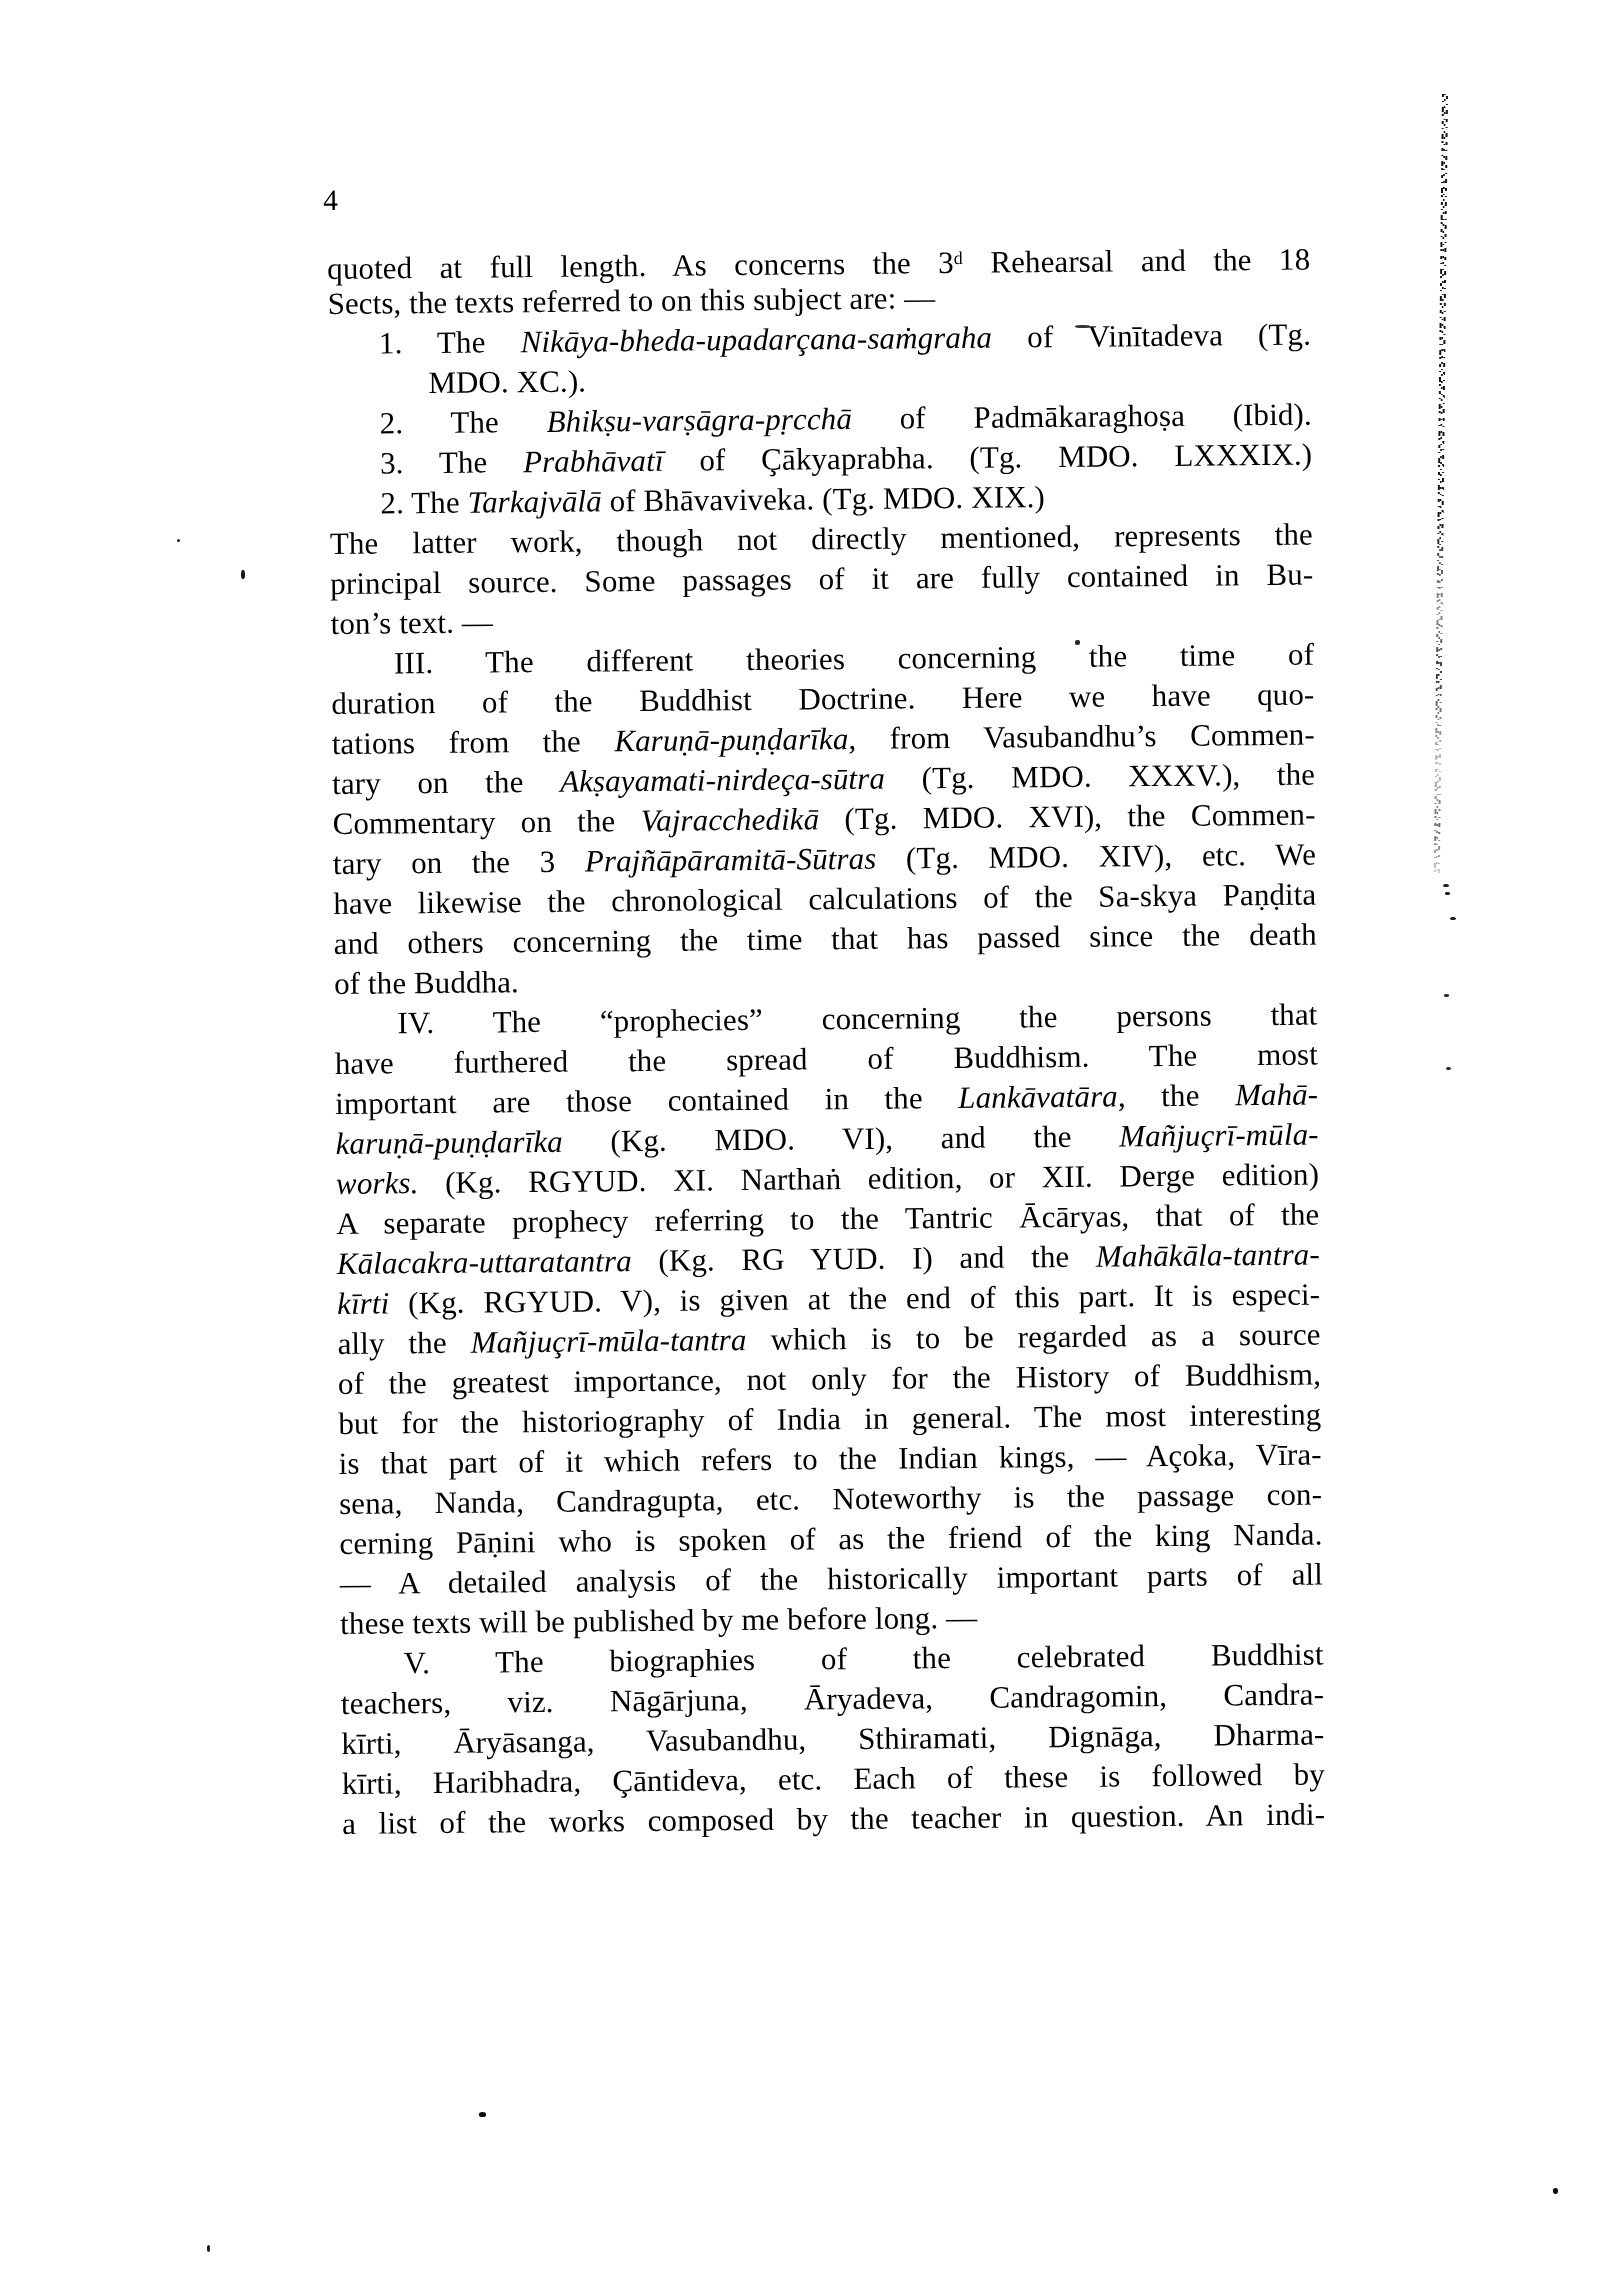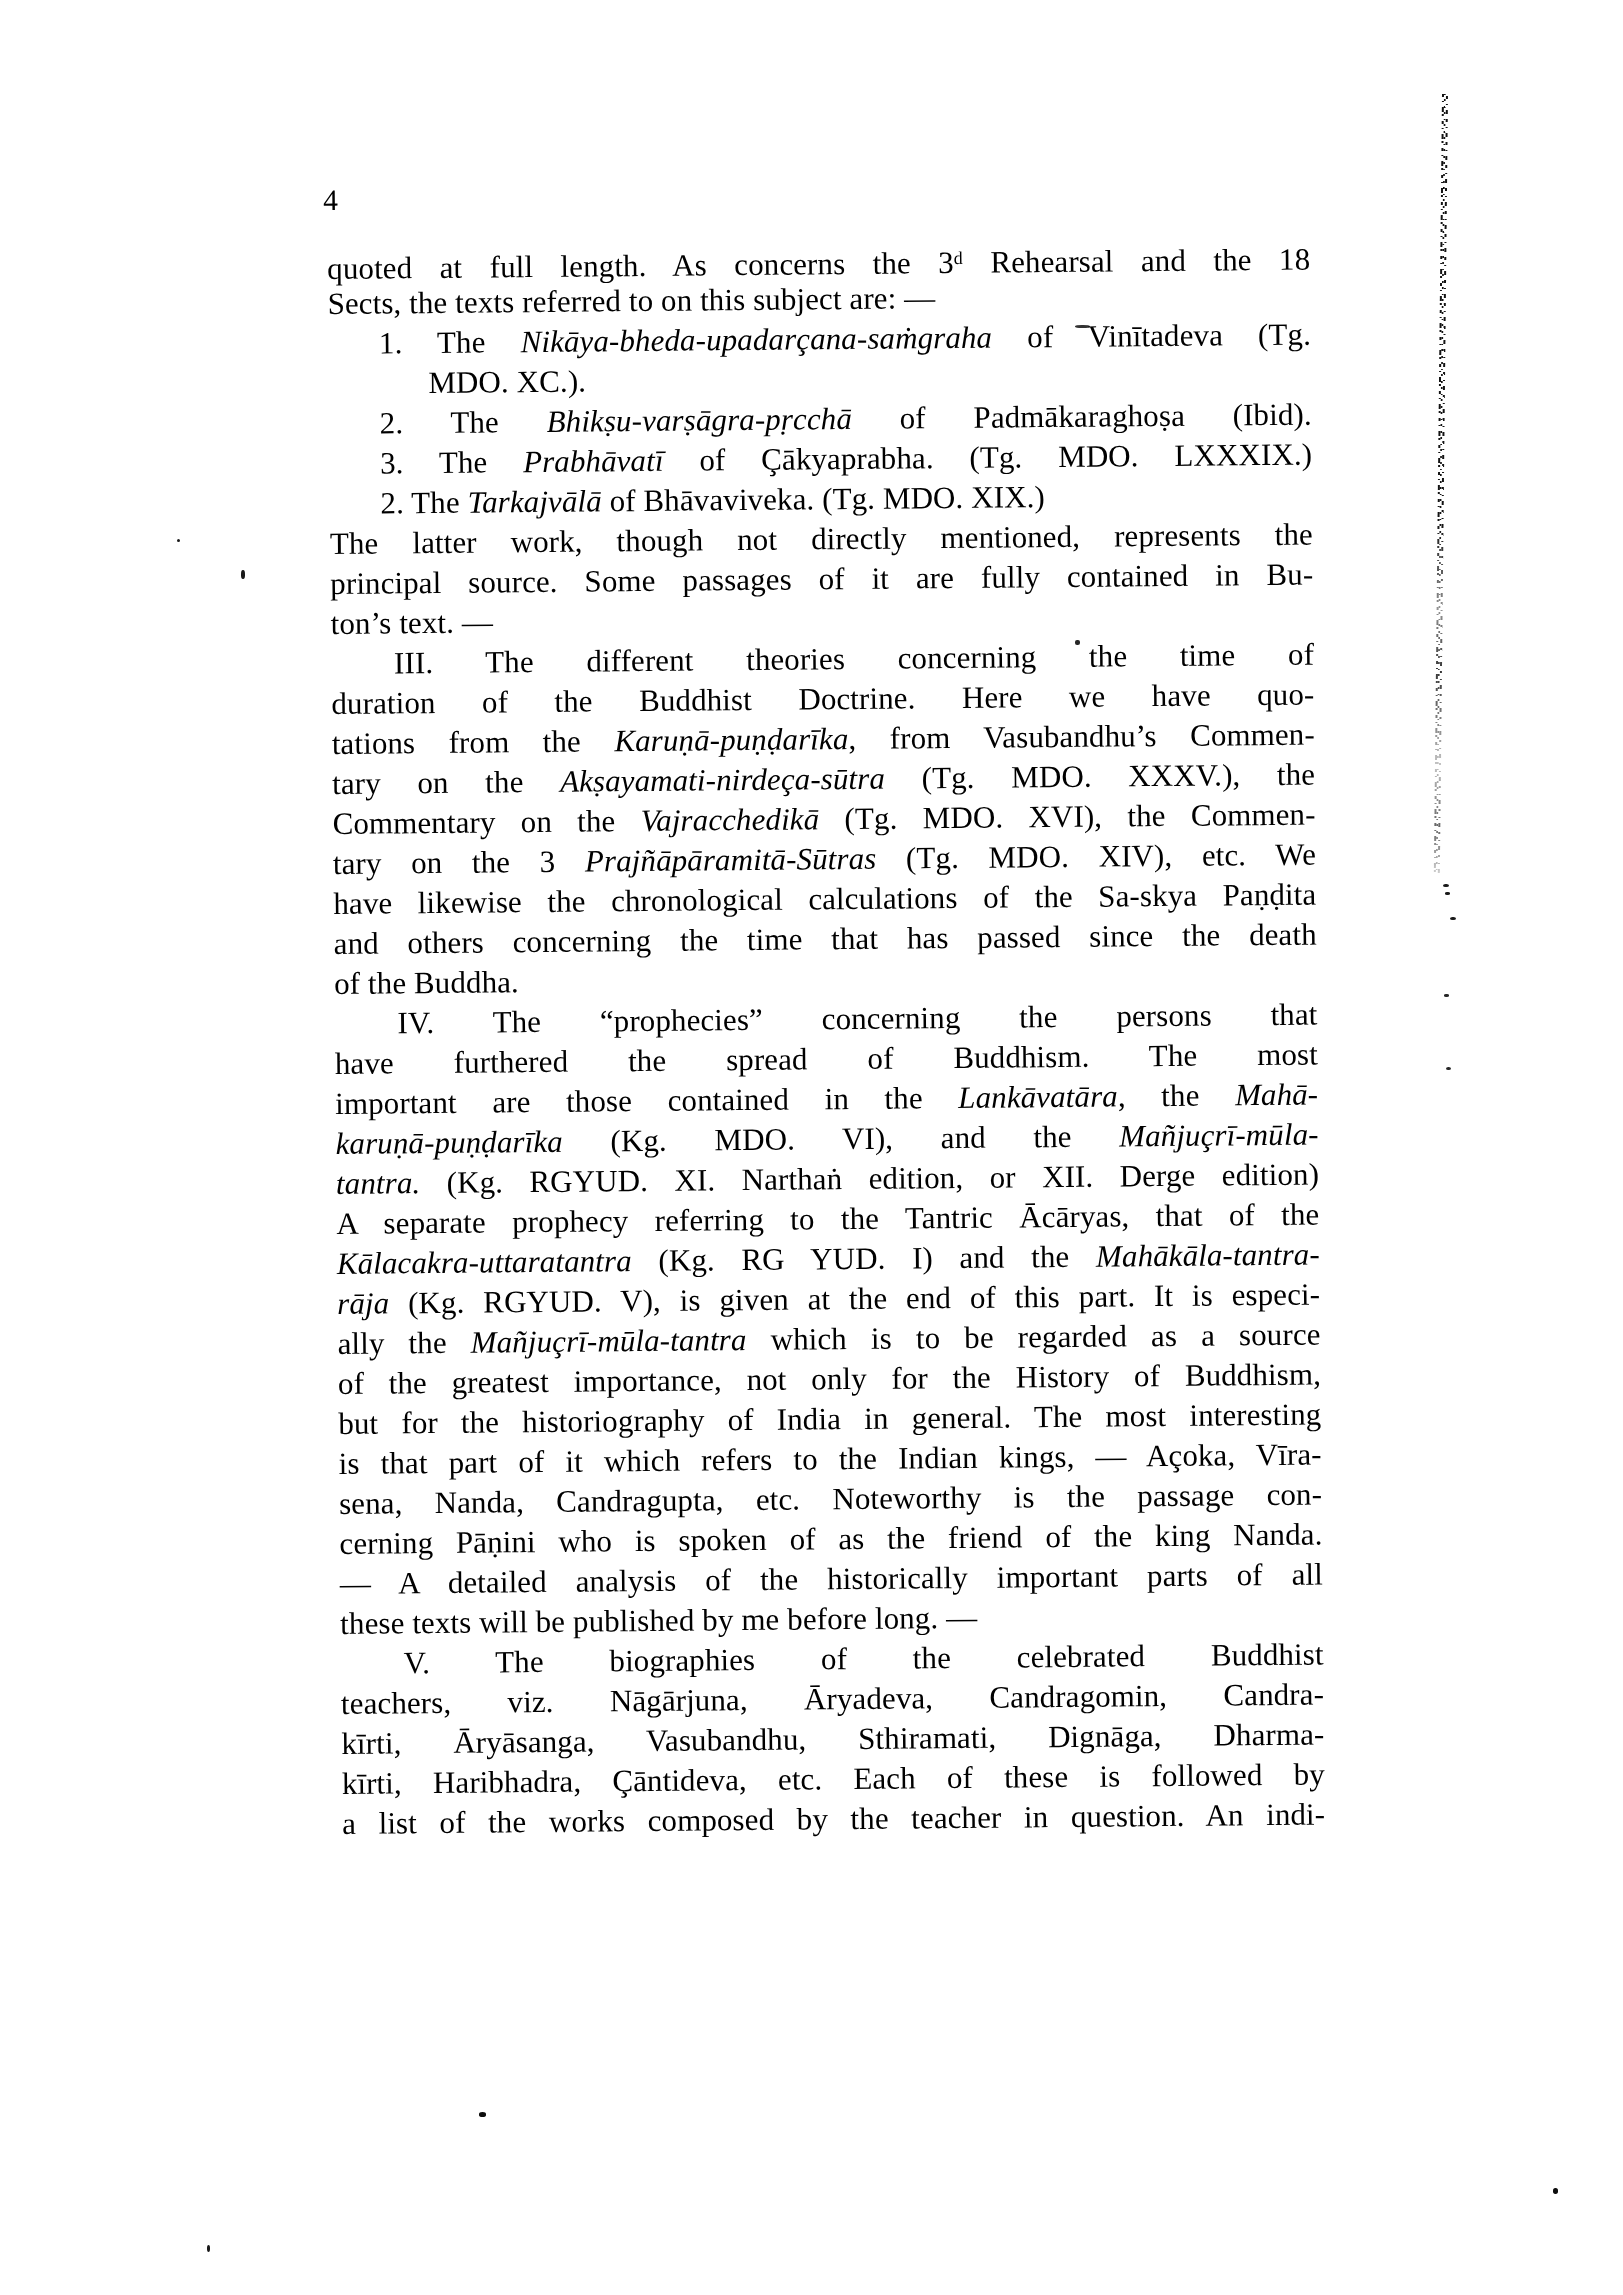--- a/index.html
+++ b/index.html
@@ -83,24 +83,24 @@
       <div class="line j"><span>tary on the </span><span class="it">Akṣayamati-nirdeça-sūtra</span><span> (Tg. MDO. XXXV.), the</span></div>
       <div class="line j"><span>Commentary on the </span><span class="it">Vajracchedikā</span><span> (Tg. MDO. XVI), the Commen-</span></div>
       <div class="line j"><span>tary on the 3 </span><span class="it">Prajñāpāramitā-Sūtras</span><span> (Tg. MDO. XIV), etc. We</span></div>
       <div class="line j"><span>have likewise the chronological calculations of the Sa-skya Paṇḍita</span></div>
       <div class="line j"><span>and others concerning the time that has passed since the death</span></div>
       <div class="line l"><span>of the Buddha.</span></div>
       <div class="line j ind-p"><span>IV. The “prophecies” concerning the persons that</span></div>
       <div class="line j"><span>have furthered the spread of Buddhism. The most</span></div>
       <div class="line j"><span>important are those contained in the </span><span class="it">Lankāvatāra</span><span>, the </span><span class="it">Mahā-</span></div>
       <div class="line j"><span class="it">karuṇā-puṇḍarīka</span><span> (Kg. MDO. VI), and the </span><span class="it">Mañjuçrī-mūla-</span></div>
-      <div class="line j"><span class="it">tantra.</span><span> (Kg. RGYUD. XI. Narthaṅ edition, or XII. Derge edition)</span></div>
+      <div class="line j"><span class="it">works.</span><span> (Kg. RGYUD. XI. Narthaṅ edition, or XII. Derge edition)</span></div>
       <div class="line j"><span>A separate prophecy referring to the Tantric Ācāryas, that of the</span></div>
       <div class="line j"><span class="it">Kālacakra-uttaratantra</span><span> (Kg. RG YUD. I) and the </span><span class="it">Mahākāla-tantra-</span></div>
-      <div class="line j"><span class="it">rāja</span><span> (Kg. RGYUD. V), is given at the end of this part. It is especi-</span></div>
+      <div class="line j"><span class="it">kīrti</span><span> (Kg. RGYUD. V), is given at the end of this part. It is especi-</span></div>
       <div class="line j"><span>ally the </span><span class="it">Mañjuçrī-mūla-tantra</span><span> which is to be regarded as a source</span></div>
       <div class="line j"><span>of the greatest importance, not only for the History of Buddhism,</span></div>
       <div class="line j"><span>but for the historiography of India in general. The most interesting</span></div>
       <div class="line j"><span>is that part of it which refers to the Indian kings, — Açoka, Vīra-</span></div>
       <div class="line j"><span>sena, Nanda, Candragupta, etc. Noteworthy is the passage con-</span></div>
       <div class="line j"><span>cerning Pāṇini who is spoken of as the friend of the king Nanda.</span></div>
       <div class="line j"><span>— A detailed analysis of the historically important parts of all</span></div>
       <div class="line l"><span>these texts will be published by me before long. —</span></div>
       <div class="line j ind-p"><span>V. The biographies of the celebrated Buddhist</span></div>
       <div class="line j"><span>teachers, viz. Nāgārjuna, Āryadeva, Candragomin, Candra-</span></div>

